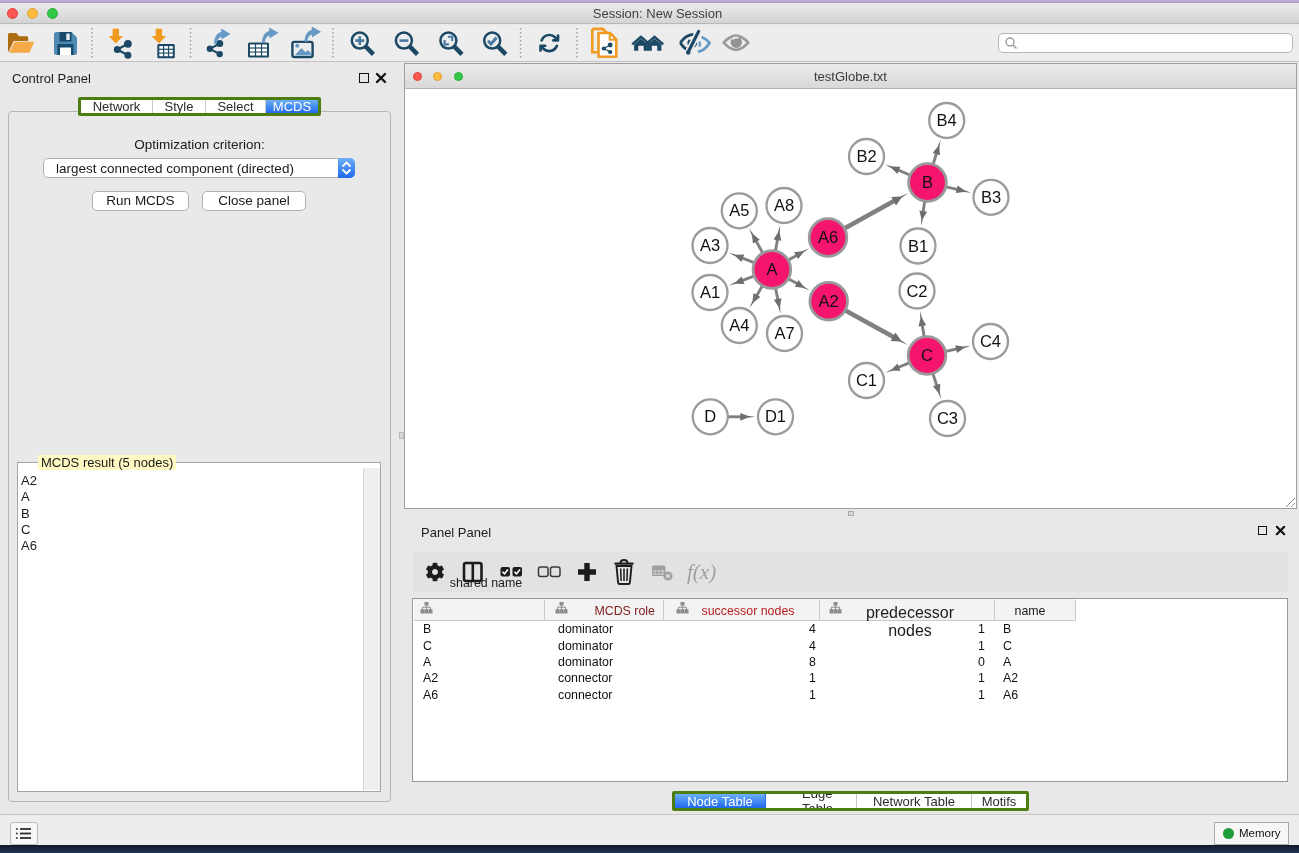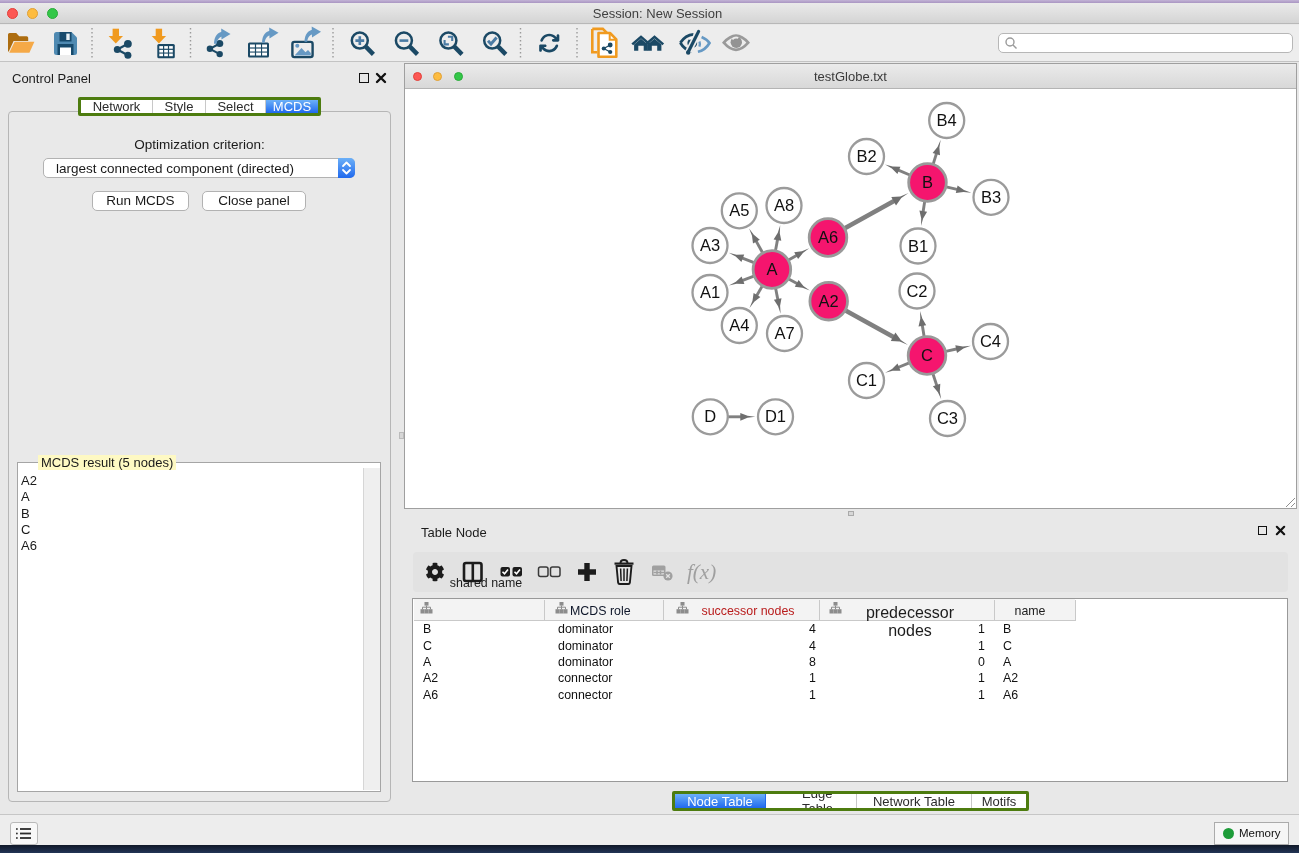--- a/index.html
+++ b/index.html
@@ -261,21 +261,21 @@
 <circle cx="866.5" cy="380.5" r="17.5" fill="#ffffff" stroke="#9b9b9b" stroke-width="2.3"></circle>
 <text x="866.5" y="386.1" font-size="16.5" fill="#111" text-anchor="middle" font-family="Liberation Sans, sans-serif">C1</text>
 <circle cx="947.5" cy="418.5" r="17.5" fill="#ffffff" stroke="#9b9b9b" stroke-width="2.3"></circle>
 <text x="947.5" y="424.1" font-size="16.5" fill="#111" text-anchor="middle" font-family="Liberation Sans, sans-serif">C3</text>
 <circle cx="710.3" cy="416.8" r="17.5" fill="#ffffff" stroke="#9b9b9b" stroke-width="2.3"></circle>
 <text x="710.3" y="422.4" font-size="16.5" fill="#111" text-anchor="middle" font-family="Liberation Sans, sans-serif">D</text>
 <circle cx="775.5" cy="416.8" r="17.5" fill="#ffffff" stroke="#9b9b9b" stroke-width="2.3"></circle>
 <text x="775.5" y="422.4" font-size="16.5" fill="#111" text-anchor="middle" font-family="Liberation Sans, sans-serif">D1</text>
 </svg>
 
-<div class="abs" style="left:421px;top:525px;font-size:13px;color:#1c1c1c;">Table Node</div>
+<div class="abs" style="left:421px;top:525px;font-size:13px;color:#1c1c1c;">Panel Panel</div>
 <div class="abs" style="left:1258px;top:526px;width:9px;height:9px;border:1.5px solid #111;"></div>
 <svg class="abs" style="left:1275px;top:525px" width="11" height="11" viewBox="0 0 12 12">
     <path d="M2 2 L10 10 M10 2 L2 10" stroke="#111" stroke-width="2.4" stroke-linecap="round"></path>
   </svg>
 
 <div class="abs" style="left:413px;top:552px;width:875px;height:40px;background:#e2e2e2;border-radius:4px;"></div>
 <svg style="position:absolute;left:413px;top:552px" width="875" height="40" viewBox="0 0 875 40">
 <g transform="translate(12.4,10.4) scale(0.0375)">
       <path d="M487.4 315.7l-42.6-24.6c4.3-23.2 4.3-47 0-70.2l42.6-24.6c4.9-2.8 7.1-8.6 5.5-14-11.1-35.6-30-67.8-54.7-94.6-3.8-4.1-10-5.1-14.8-2.3L380.8 110c-17.9-15.4-38.5-27.3-60.8-35.1V25.8c0-5.6-3.9-10.5-9.4-11.7-36.7-8.2-74.3-7.8-109.2 0-5.5 1.2-9.4 6.1-9.4 11.7V75c-22.2 7.9-42.8 19.8-60.8 35.1L88.7 85.5c-4.9-2.8-11-1.9-14.8 2.3-24.7 26.7-43.6 58.9-54.7 94.6-1.7 5.4.6 11.2 5.5 14L67.3 221c-4.3 23.2-4.3 47 0 70.2l-42.6 24.6c-4.9 2.8-7.1 8.6-5.5 14 11.1 35.6 30 67.8 54.7 94.6 3.8 4.1 10 5.1 14.8 2.3l42.6-24.6c17.9 15.4 38.5 27.3 60.8 35.1v49.2c0 5.6 3.9 10.5 9.4 11.7 36.7 8.2 74.3 7.8 109.2 0 5.5-1.2 9.4-6.1 9.4-11.7v-49.2c22.2-7.9 42.8-19.8 60.8-35.1l42.6 24.6c4.9 2.8 11 1.9 14.8-2.3 24.7-26.7 43.6-58.9 54.7-94.6 1.7-5.4-.6-11.2-5.5-14zM256 336c-44.1 0-80-35.9-80-80s35.9-80 80-80 80 35.9 80 80-35.9 80-80 80z" fill="#1c1c1c"></path>
     </g>
@@ -351,21 +351,21 @@
       <rect x="4.5" y="0" width="4" height="3.6"></rect>
       <rect x="0.5" y="7.2" width="4" height="4.3"></rect>
       <rect x="4.5" y="7.2" width="4" height="4.3"></rect>
       <rect x="8.5" y="7.2" width="4" height="4.3"></rect>
     </g>
     <g stroke="#8c8c8c" stroke-width="1" fill="none">
       <path d="M6.5 3.6 V5.2 M2.5 7.2 V5.2 H10.5 V7.2 M6.5 5.2 V7.2"></path>
     </g>
   </svg>
 <div class="abs" style="left:440px;top:576px;width:92px;text-align:center;font-size:12.4px;color:#1c1c1c;">shared name</div>
-<div class="abs" style="left:570px;top:604px;width:85px;text-align:left;font-size:12.4px;color:#0f172a;">MCDS role</div>
+<div class="abs" style="left:570px;top:604px;width:85px;text-align:right;font-size:12.4px;color:#7f1d1d;">MCDS role</div>
 <div class="abs" style="left:690px;top:604px;width:116px;text-align:center;font-size:12.4px;color:#b91c1c;">successor nodes</div>
 <div class="abs" style="left:842px;top:604px;width:136px;text-align:center;font-size:16px;color:#1c1c1c;">predecessor nodes</div>
 <div class="abs" style="left:996px;top:604px;width:68px;text-align:center;font-size:12.4px;color:#1c1c1c;">name</div>
 <div class="abs" style="left:423px;top:622.0px;font-size:12.4px;color:#111;">B</div>
 <div class="abs" style="left:558px;top:622.0px;font-size:12.4px;color:#111;">dominator</div>
 <div class="abs" style="left:716px;top:622.0px;width:100px;text-align:right;font-size:12.4px;color:#111;">4</div>
 <div class="abs" style="left:885px;top:622.0px;width:100px;text-align:right;font-size:12.4px;color:#111;">1</div>
 <div class="abs" style="left:1003px;top:622.0px;font-size:12.4px;color:#111;">B</div>
 <div class="abs" style="left:423px;top:638.5px;font-size:12.4px;color:#111;">C</div>
 <div class="abs" style="left:558px;top:638.5px;font-size:12.4px;color:#111;">dominator</div>

